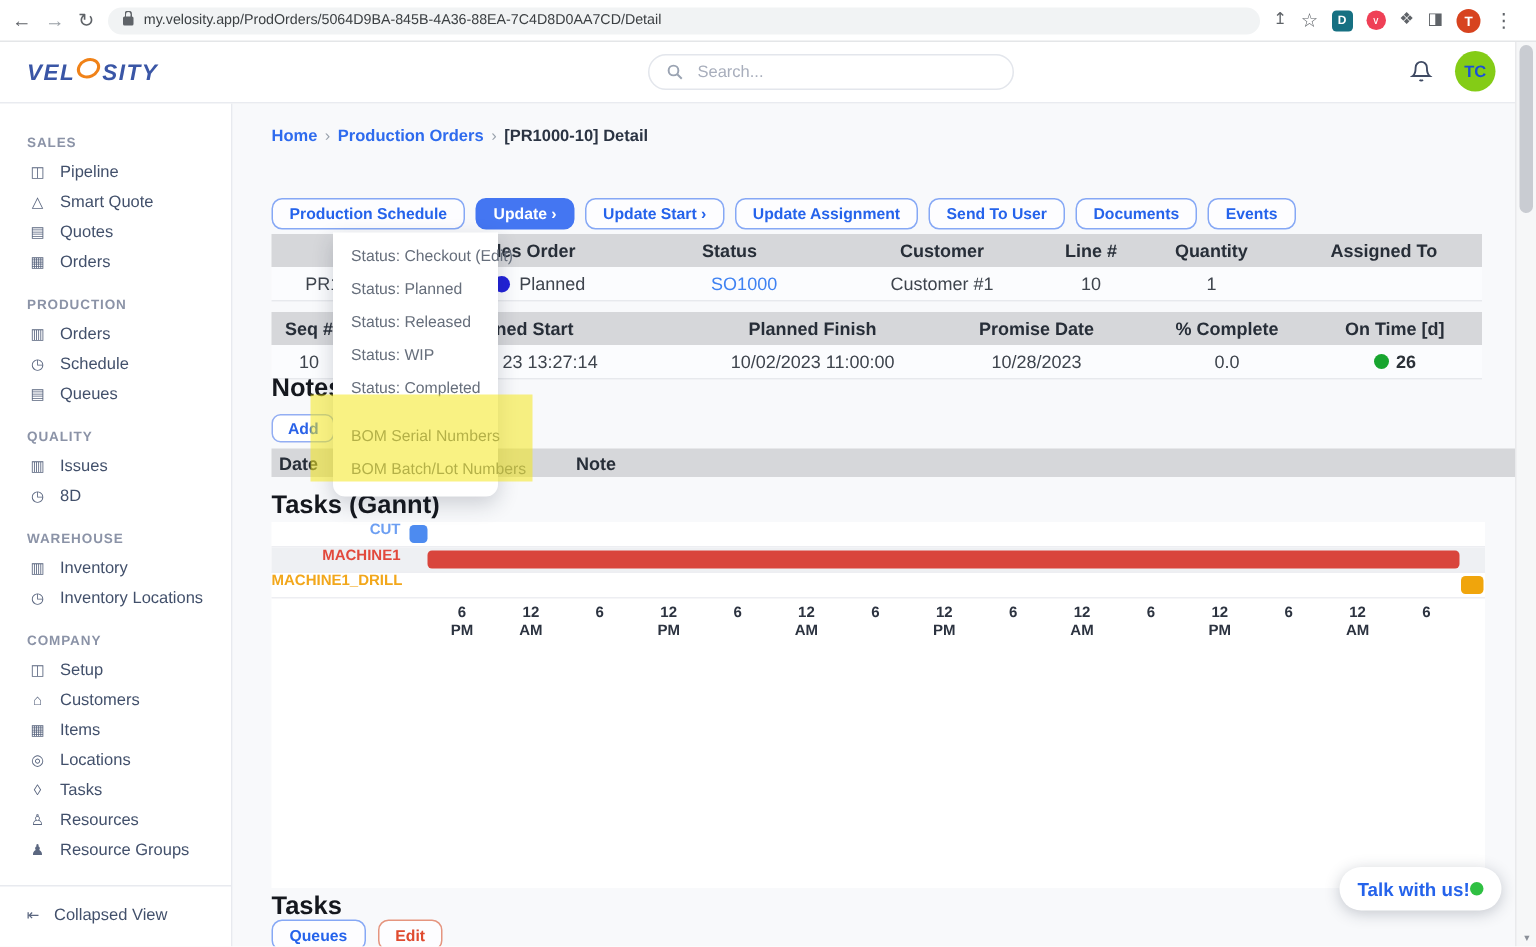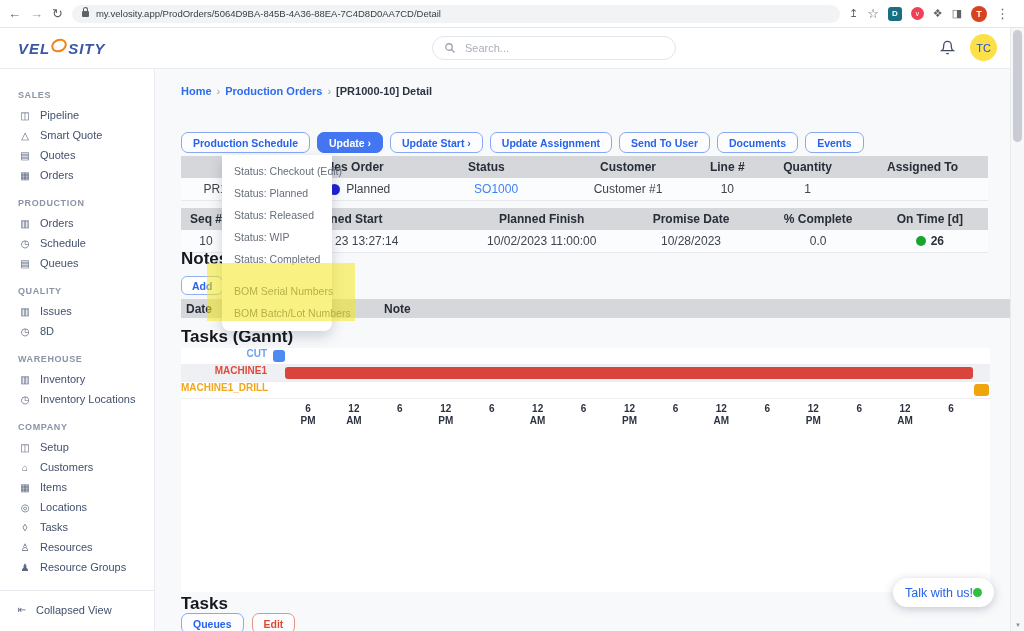--- a/index.html
+++ b/index.html
@@ -31,21 +31,21 @@
   .logo-o{display:inline-block;width:12px;height:9px;border:2.6px solid #f08218;border-radius:50%;
         transform:rotate(-24deg);margin:0 1px;position:relative;top:-3px}
   .search{position:absolute;left:432px;top:8px;width:244px;height:24px;border:1px solid #e3e6ec;
         border-radius:13px;background:#fff;display:flex;align-items:center;gap:7px;padding:0 11px;
         box-sizing:border-box}
   .search input{border:none;outline:none;flex:1;font-size:11px;color:#4a5160;background:transparent;
         font-family:inherit}
   .search input::placeholder{color:#a8aebc}
   .bell{position:absolute;left:940px;top:12px;cursor:pointer}
   .avatar{position:absolute;left:970px;top:6px;width:27px;height:27px;border-radius:50%;
-        background:#fde047;color:#1b4fd8;font-size:11px;font-weight:normal;display:flex;
+        background:#84cc16;color:#1b4fd8;font-size:11px;font-weight:bold;display:flex;
         align-items:center;justify-content:center;cursor:pointer}
   
   .sidebar{position:absolute;top:68px;left:0;width:155px;height:563px;background:#fff;
         border-right:1px solid #e8eaef;box-sizing:border-box;padding-top:22px;z-index:5}
   .seclabel{font-size:9px;font-weight:bold;color:#8b93a7;letter-spacing:.6px;padding:0 0 5px 18px}
   .sec{margin-bottom:13px}
   .sitem{display:flex;align-items:center;gap:9px;padding:4px 0 4px 19px;font-size:11px;
         color:#42506b;cursor:pointer}
   .sicon{width:12px;font-size:10px;color:#5b6780;text-align:center;flex:none}
   .sfoot{position:absolute;bottom:0;left:0;width:100%;border-top:1px solid #e8eaef;
@@ -103,21 +103,21 @@
   .gaxis{position:relative;height:28px;margin-top:4px}
   .tick{position:absolute;width:34px;text-align:center;font-size:10px;font-weight:bold;
         color:#2c3340;line-height:1.15}
   .tick span{display:block}
   
   .tasks-title{top:526px}
   .tasks-btns{position:absolute;left:26px;top:545px;display:flex;gap:8px}
   
   .chat{position:absolute;left:738px;top:510px;height:29px;padding:0 12px;background:#fff;
         border-radius:15px;box-shadow:0 2px 10px rgba(40,50,70,.25);display:flex;align-items:center;
-        gap:0;font-size:12.5px;font-weight:normal;color:#2563eb;cursor:pointer;z-index:15}
+        gap:0;font-size:12.5px;font-weight:bold;color:#2563eb;cursor:pointer;z-index:15}
   .chat-dot{width:9px;height:9px;border-radius:50%;background:#2fc042}
   
   .menu{position:absolute;left:67px;top:87px;width:110px;background:#fff;
         border-radius:0 0 8px 8px;box-shadow:0 5px 14px rgba(30,40,60,.20);padding:5px 0 7px;
         z-index:20}
   .mitem{padding:5px 12px;font-size:10.5px;color:#666e7b;cursor:pointer;white-space:nowrap}
   .mitem.gap{margin-top:10px}
   .hl{position:absolute;left:52px;top:195px;width:148px;height:58px;background:#f4e81e;
         opacity:.55;z-index:30;pointer-events:none}
   

